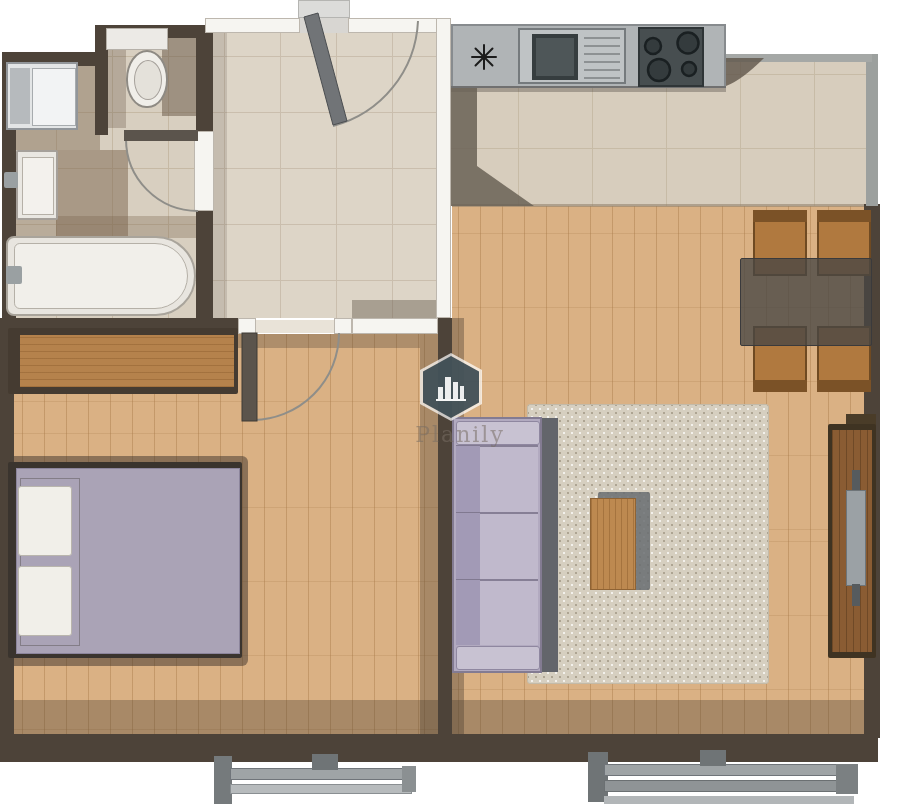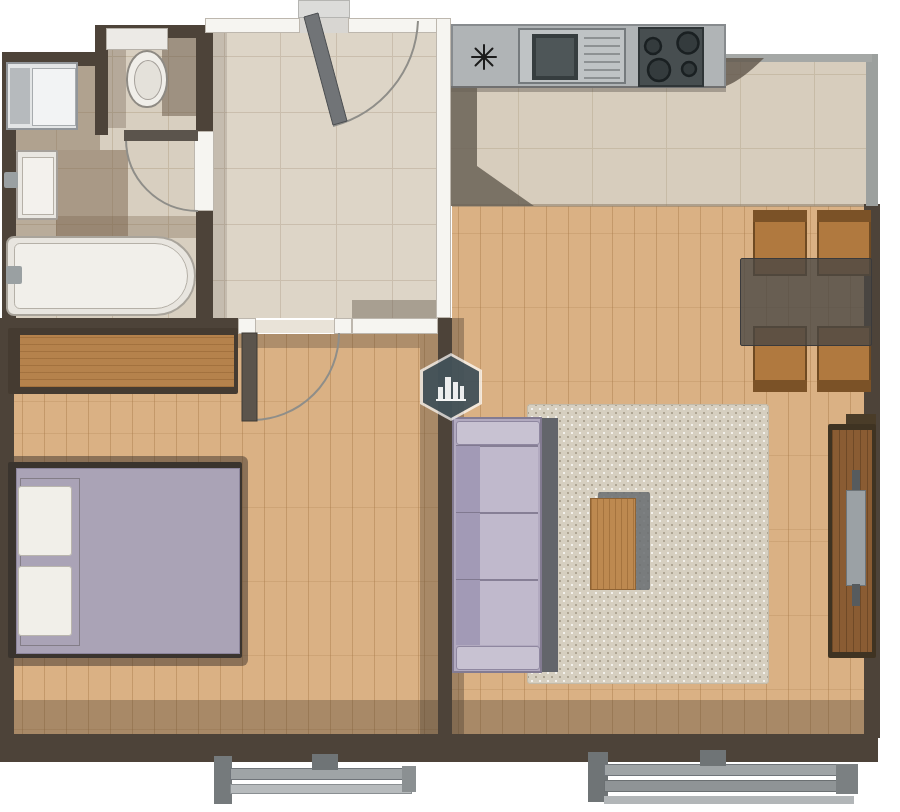--- a/index.html
+++ b/index.html
@@ -207,14 +207,15 @@
   <div class="abs hex" style="left:420px;top:353px;width:62px;height:68px;background:rgba(255,255,255,.7);">
     <div class="abs hex" style="left:3px;top:3px;width:56px;height:62px;background:rgba(44,60,68,.85);"></div>
     <div class="abs" style="left:16px;top:20px;width:30px;height:28px;">
       <div class="abs" style="left:2px;top:14px;width:5px;height:12px;background:rgba(255,255,255,.9);"></div>
       <div class="abs" style="left:9px;top:4px;width:6px;height:22px;background:rgba(255,255,255,.9);"></div>
       <div class="abs" style="left:17px;top:9px;width:5px;height:17px;background:rgba(255,255,255,.9);"></div>
       <div class="abs" style="left:24px;top:13px;width:4px;height:13px;background:rgba(255,255,255,.9);"></div>
       <div class="abs" style="left:0px;top:26px;width:30px;height:2px;background:rgba(255,255,255,.95);"></div>
     </div>
   </div>
+  <div class="abs wm-text" style="left:395px;top:422px;width:130px;">Planily</div>
 
 </div>
 
 </body></html>

